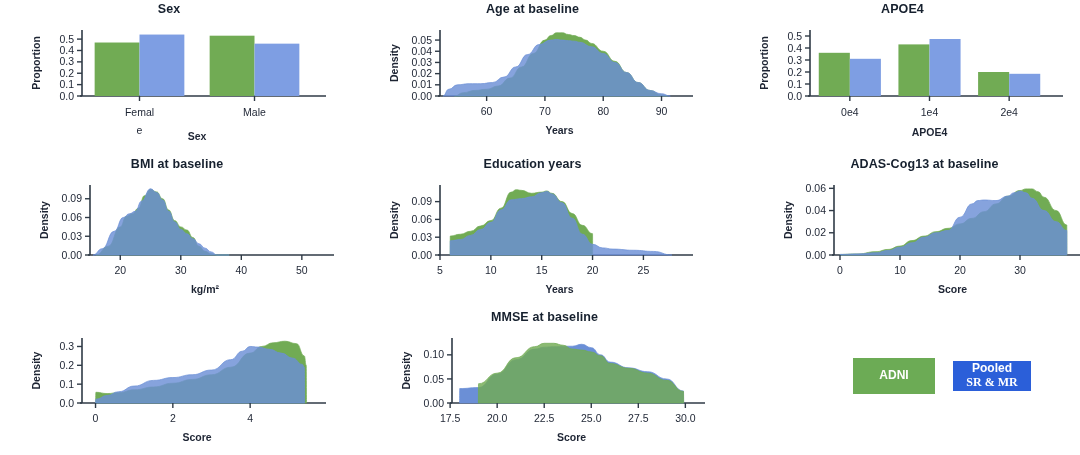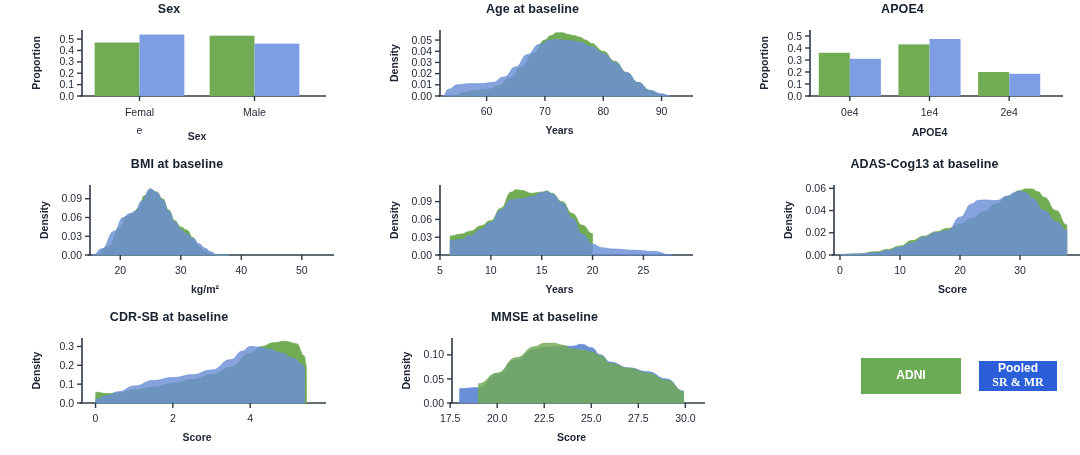--- a/index.html
+++ b/index.html
@@ -149,20 +149,21 @@
           <text x="168.78947368421052" y="117" class="tick-label" text-anchor="middle">30</text>
           <line x1="229.31578947368422" y1="98" x2="229.31578947368422" y2="103" class="tick-mark"></line>
           <text x="229.31578947368422" y="117" class="tick-label" text-anchor="middle">40</text>
           <line x1="289.8421052631579" y1="98" x2="289.8421052631579" y2="103" class="tick-mark"></line>
           <text x="289.8421052631579" y="117" class="tick-label" text-anchor="middle">50</text>
           <text x="193" y="136" class="axis-name" text-anchor="middle">kg/m²</text>
         </g>
       </svg>
     </div>
     <div class="panel" style="left: 360px; top: 157px; width: 345px; height: 150px;">
+      <div class="panel-title">Education years</div>
       <svg class="plot-svg" width="345" height="150">
         <g>
           <line x1="75" y1="98" x2="80" y2="98" class="tick-mark"></line>
           <text x="72" y="101.6" class="tick-label" text-anchor="end">0.00</text>
           <line x1="75" y1="80.20338983050847" x2="80" y2="80.20338983050847" class="tick-mark"></line>
           <text x="72" y="83.80338983050846" class="tick-label" text-anchor="end">0.03</text>
           <line x1="75" y1="62.40677966101695" x2="80" y2="62.40677966101695" class="tick-mark"></line>
           <text x="72" y="66.00677966101695" class="tick-label" text-anchor="end">0.06</text>
           <line x1="75" y1="44.610169491525426" x2="80" y2="44.610169491525426" class="tick-mark"></line>
           <text x="72" y="48.21016949152543" class="tick-label" text-anchor="end">0.09</text>
@@ -208,21 +209,20 @@
           <text x="148" y="117" class="tick-label" text-anchor="middle">10</text>
           <line x1="208" y1="98" x2="208" y2="103" class="tick-mark"></line>
           <text x="208" y="117" class="tick-label" text-anchor="middle">20</text>
           <line x1="268" y1="98" x2="268" y2="103" class="tick-mark"></line>
           <text x="268" y="117" class="tick-label" text-anchor="middle">30</text>
           <text x="200.5" y="136" class="axis-name" text-anchor="middle">Score</text>
         </g>
       </svg>
     </div>
     <div class="panel" style="left: 4px; top: 310px; width: 330px; height: 145px;">
-      <div class="panel-title">CDR-SB at baseline</div>
       <svg class="plot-svg" width="330" height="145">
         <g>
           <line x1="73" y1="93" x2="78" y2="93" class="tick-mark"></line>
           <text x="70" y="96.6" class="tick-label" text-anchor="end">0.0</text>
           <line x1="73" y1="74.15942028985506" x2="78" y2="74.15942028985506" class="tick-mark"></line>
           <text x="70" y="77.75942028985506" class="tick-label" text-anchor="end">0.1</text>
           <line x1="73" y1="55.318840579710134" x2="78" y2="55.318840579710134" class="tick-mark"></line>
           <text x="70" y="58.918840579710135" class="tick-label" text-anchor="end">0.2</text>
           <line x1="73" y1="36.47826086956521" x2="78" y2="36.47826086956521" class="tick-mark"></line>
           <text x="70" y="40.07826086956521" class="tick-label" text-anchor="end">0.3</text>
@@ -266,20 +266,20 @@
           <text x="219.25984251968504" y="112" class="tick-label" text-anchor="middle">25.0</text>
           <line x1="266.3070866141732" y1="93" x2="266.3070866141732" y2="98" class="tick-mark"></line>
           <text x="266.3070866141732" y="112" class="tick-label" text-anchor="middle">27.5</text>
           <line x1="313.3543307086614" y1="93" x2="313.3543307086614" y2="98" class="tick-mark"></line>
           <text x="313.3543307086614" y="112" class="tick-label" text-anchor="middle">30.0</text>
           <text x="199.5" y="131" class="axis-name" text-anchor="middle">Score</text>
         </g>
       </svg>
     </div>
     <div id="legend" style="left: 845px; top: 358px;">
-      <div class="legend-key" style="background: rgb(108, 171, 85); width: 100px; height: 36px; margin-left: 16px;">
+      <div class="legend-key" style="background: rgb(108, 171, 85); width: 82px; height: 36px; margin-left: 8px;">
         <span class="legend-label">ADNI</span>
       </div>
       <div class="legend-key" style="background: rgb(43, 95, 217); width: 78px; height: 30px; margin-left: 18px;">
         <span class="legend-label">Pooled<span class="legend-sub">SR &amp; MR</span></span>
       </div>
     </div>
   </div>
 
 </body></html>

